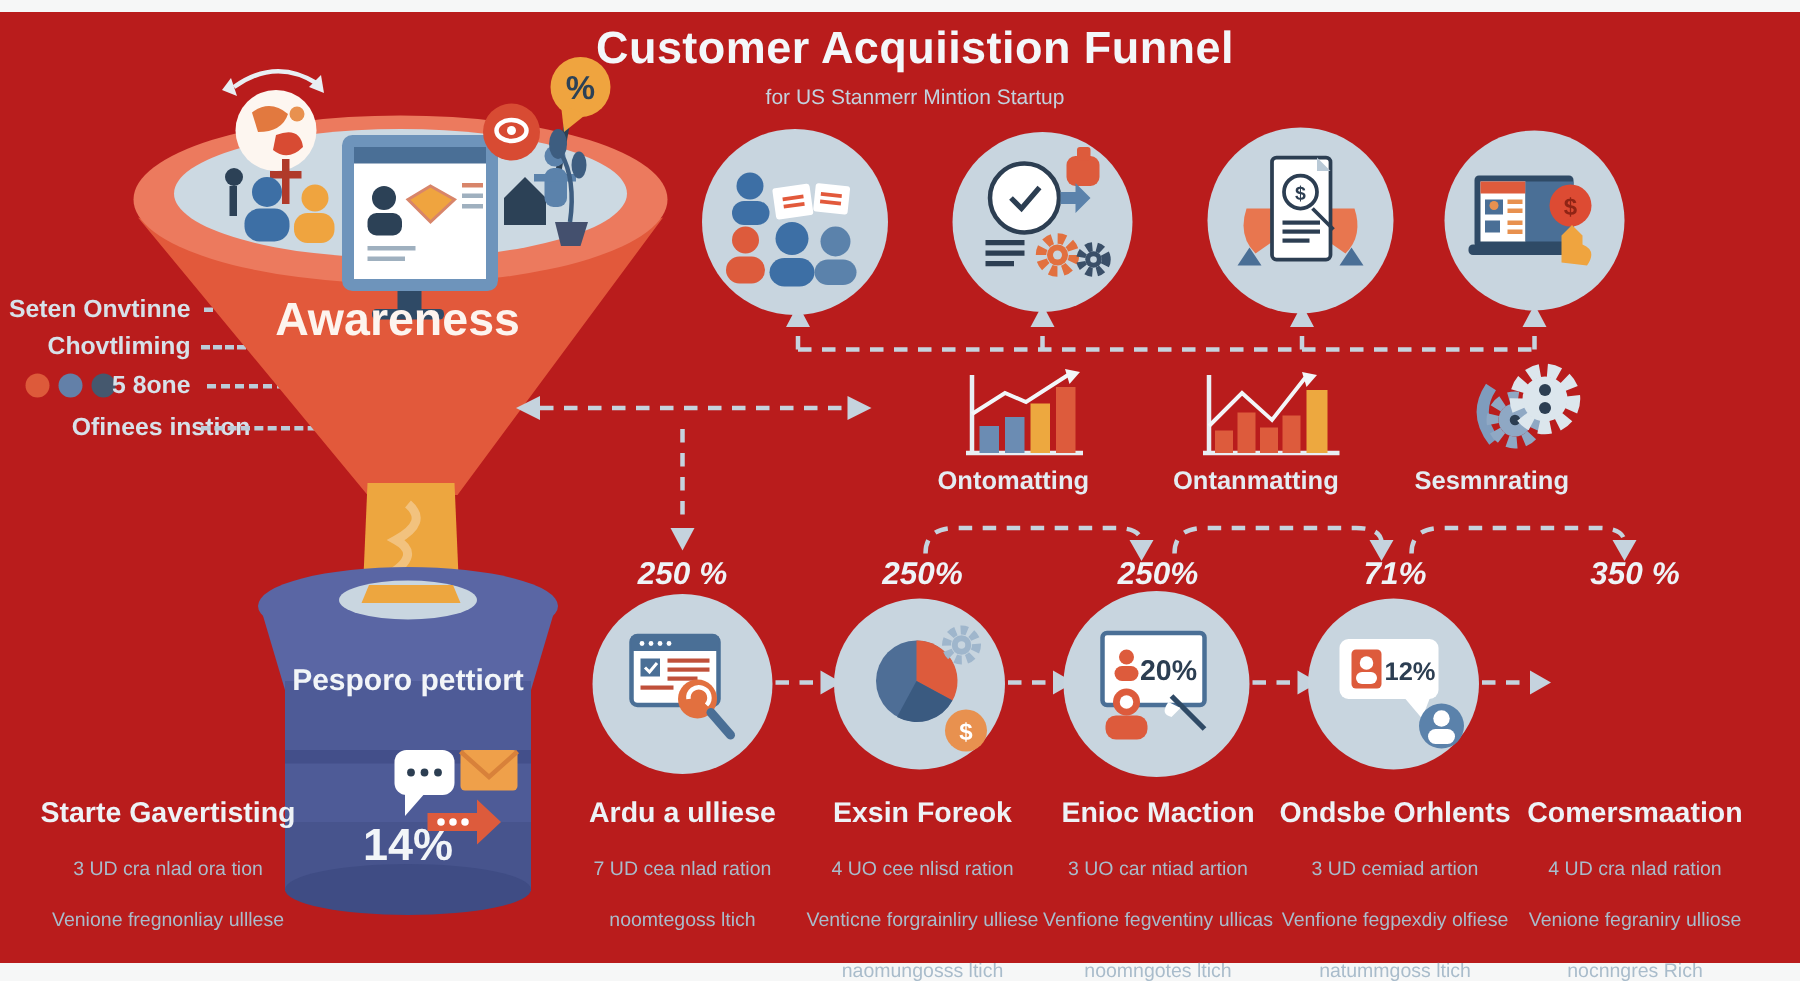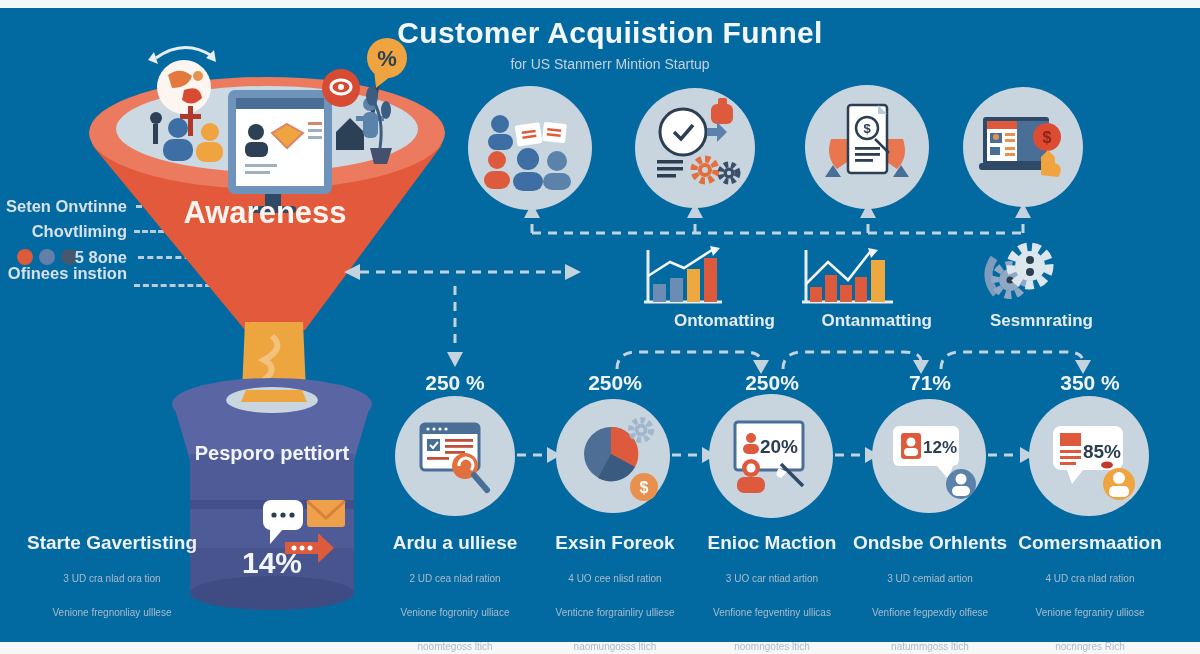--- a/index.html
+++ b/index.html
@@ -1,29 +1,29 @@
 <!DOCTYPE html>
 <html><head>
 <meta charset="utf-8">
 <style>
   html,body{margin:0;padding:0;background:#1d2a38;}
-  .stage{position:relative;width:1200px;height:654px;background:#0369a1;overflow:hidden;
+  .stage{position:relative;width:1200px;height:654px;background:#b91c1c;overflow:hidden;
          font-family:"Liberation Sans",sans-serif;}
   .bar-white{position:absolute;left:0;width:100%;background:#f6f7f7;}
   .abs{position:absolute;}
   .hdr{position:absolute;left:310px;top:16px;width:600px;text-align:center;}
   .hdr h1{margin:0;font-size:30px;font-weight:bold;color:#f3f7fa;letter-spacing:.3px;}
   .hdr h2{margin:6px 0 0;font-size:14px;font-weight:normal;color:#c3d2de;}
   .circle{position:absolute;border-radius:50%;background:#c8d5df;display:flex;
           align-items:center;justify-content:center;}
-  .plabel{position:absolute;width:110px;text-align:center;font-weight:bold;font-size:21px;color:#eef3f7;}
-  .midlabel{position:absolute;width:150px;text-align:right;font-weight:bold;font-size:17px;color:#e4ecf2;}
+  .plabel{position:absolute;width:110px;text-align:center;font-weight:bold;font-size:21px;color:#eef3f7;font-style:italic;}
+  .midlabel{position:absolute;width:150px;text-align:left;font-weight:bold;font-size:17px;color:#e4ecf2;}
   .col{position:absolute;width:190px;text-align:center;}
   .col h3{margin:0 0 9px;font-size:19px;font-weight:bold;color:#edf2f6;}
-  .col p{margin:15px;font-size:10px;line-height:19px;color:#a9bccb;}
+  .col p{margin:15px;font-size:13px;line-height:19px;color:#a9bccb;}
   .legend-label{position:absolute;left:0;width:127px;font-size:16.5px;font-weight:600;
                 color:#d7e1e9;text-align:right;}
   .dash{position:absolute;border-top:3px dashed #bccbd8;height:0;}
   svg text{font-family:"Liberation Sans",sans-serif;}
 </style>
 </head>
 <body>
 
 <div class="stage">
 
@@ -40,21 +40,21 @@
     <div class="dash" style="left:136px;top:205px;width:26px;"></div>
     <div class="legend-label" style="top:222px;">Chovtliming</div>
     <div class="dash" style="left:134px;top:230px;width:38px;"></div>
     <svg class="abs" style="left:16px;top:248px;" width="64" height="18">
       <circle cx="9" cy="9" r="8" fill="#dd5a3a"></circle>
       <circle cx="31" cy="9" r="8" fill="#6380a8"></circle>
       <circle cx="53" cy="9" r="8" fill="#45586e"></circle>
     </svg>
     <div class="legend-label" style="top:248px;">5 8one</div>
     <div class="dash" style="left:138px;top:256px;width:62px;"></div>
-    <div class="legend-label" style="top:264px;">Ofinees instion</div>
+    <div class="legend-label" style="top:276px;padding-left:40px;">Ofinees instion</div>
     <div class="dash" style="left:134px;top:284px;width:86px;"></div>
   </div>
 
   <svg class="abs" style="left:60px;top:30px;" width="400" height="600" viewBox="0 0 400 600">
 
     <path d="M 32 115 Q 207 185 382 115 L 245 300 L 185 300 Z" fill="#e2593b"></path>
 
     <ellipse cx="207" cy="103" rx="178" ry="56" fill="#ec7a5e"></ellipse>
     <ellipse cx="207" cy="99" rx="151" ry="43" fill="#ccd9e2"></ellipse>
 
@@ -355,40 +355,24 @@
       <polygon points="56,58 72,58 67,71" fill="#ffffff"></polygon>
       <rect x="20" y="25" width="20" height="26" rx="3" fill="#dd5b3c"></rect>
       <circle cx="30" cy="34" r="4.5" fill="#ffffff"></circle>
       <rect x="23" y="40" width="14" height="8" rx="4" fill="#ffffff"></rect>
       <text x="59" y="45" font-size="17" font-weight="bold" fill="#2c3e52" text-anchor="middle">12%</text>
       <circle cx="80" cy="76" r="15" fill="#5b82ab"></circle>
       <circle cx="80" cy="71" r="5.5" fill="#ffffff"></circle>
       <rect x="71" y="78" width="18" height="10" rx="5" fill="#ffffff"></rect>
     </svg>
   </div>
-  <div class="circle" style="left:1029px;top:396px;width:120px;height:120px;">
-    <svg width="96" height="96" viewBox="0 0 96 96">
-      <rect x="12" y="18" width="70" height="44" rx="8" fill="#ffffff"></rect>
-      <polygon points="26,62 42,62 31,76" fill="#ffffff"></polygon>
-      <rect x="19" y="25" width="21" height="13" fill="#dd5b3c"></rect>
-      <rect x="19" y="42" width="21" height="3" fill="#dd5b3c"></rect>
-      <rect x="19" y="48" width="21" height="3" fill="#dd5b3c"></rect>
-      <rect x="19" y="54" width="16" height="3" fill="#dd5b3c"></rect>
-      <text x="61" y="50" font-size="19" font-weight="bold" fill="#2c3e52" text-anchor="middle">85%</text>
-      <ellipse cx="66" cy="57" rx="6" ry="3.5" fill="#c0392b"></ellipse>
-      <circle cx="78" cy="76" r="16" fill="#efa43f"></circle>
-      <circle cx="78" cy="70" r="6" fill="#ffffff"></circle>
-      <rect x="68" y="78" width="20" height="11" rx="5" fill="#ffffff"></rect>
-    </svg>
-  </div>
 
   <div class="col" style="left:360px;top:532px;">
     <h3>Ardu a ulliese</h3>
-    <p>2 UD cea nlad ration</p>
-    <p>Venione fogroniry ulliace</p>
+    <p>7 UD cea nlad ration</p>
     <p>noomtegoss ltich</p>
   </div>
   <div class="col" style="left:520px;top:532px;">
     <h3>Exsin Foreok</h3>
     <p>4 UO cee nlisd ration</p>
     <p>Venticne forgrainliry ulliese</p>
     <p>naomungosss ltich</p>
   </div>
   <div class="col" style="left:677px;top:532px;">
     <h3>Enioc Maction</h3>

